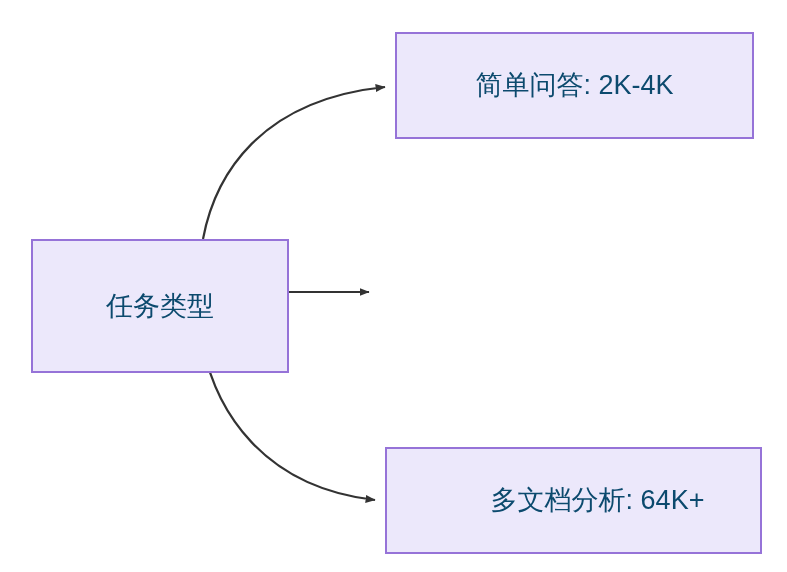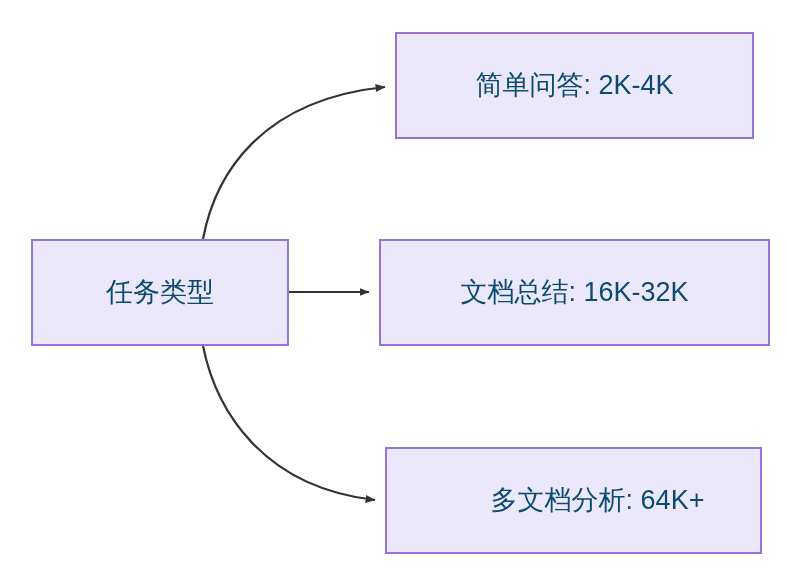--- a/index.html
+++ b/index.html
@@ -38,21 +38,21 @@
     text-align: center;
   }
   .node-label {
     color: #0c4a6e;
     font-size: 27px;
     line-height: 1.2;
     letter-spacing: 0px;
     white-space: nowrap;
   }
   
-  #node-root   { left: 31px;  top: 239px; width: 258px; height: 107px; }
+  #node-root   { left: 31px;  top: 239px; width: 258px; height: 134px; }
   #node-simple { left: 395px; top: 32px;  width: 359px; height: 107px; }
   #node-doc    { left: 379px; top: 239px; width: 391px; height: 107px; }
   #node-multi  { left: 385px; top: 447px; width: 377px; height: 107px; padding-left: 48px; }
 </style>
 </head>
 <body>
 
 <div id="canvas">
 
   <svg id="edge-layer" viewBox="0 0 787 572">
@@ -70,21 +70,18 @@
   </svg>
 
   <div class="node" id="node-root">
     <span class="node-label">任务类型</span>
   </div>
 
   <div class="node" id="node-simple">
     <span class="node-label">简单问答: 2K-4K</span>
   </div>
 
-  <div class="node" id="node-doc">
-    <span class="node-label">文档总结: 16K-32K</span>
-  </div>
 
   <div class="node" id="node-multi">
     <span class="node-label">多文档分析: 64K+</span>
   </div>
 
 </div>
 
 </body></html>

